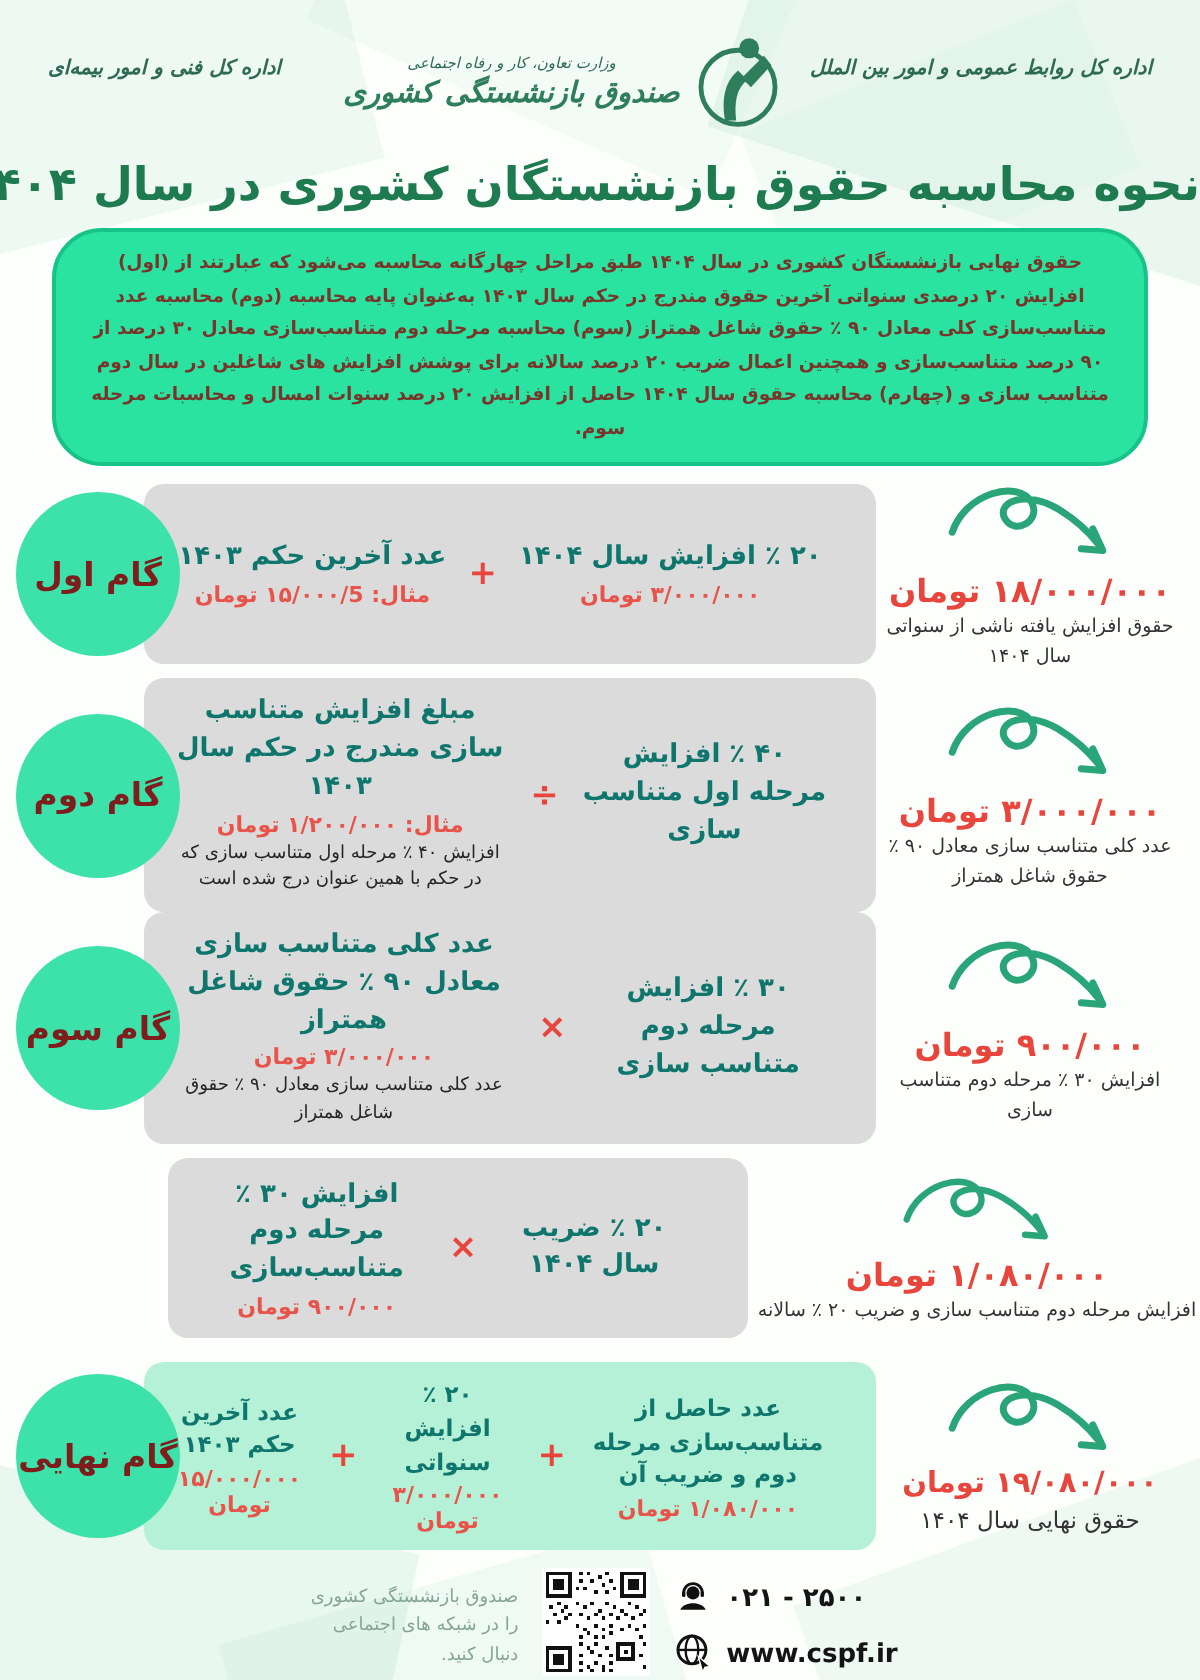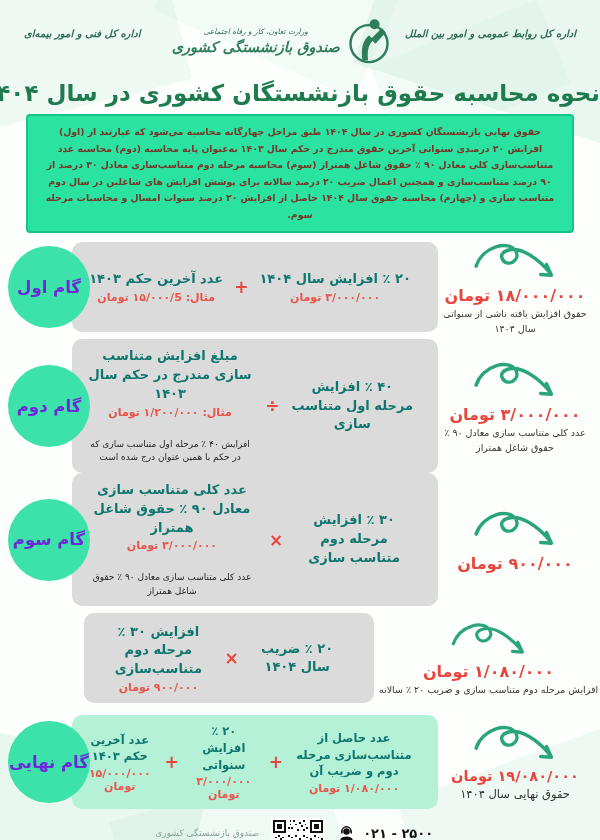--- a/index.html
+++ b/index.html
@@ -14,37 +14,37 @@
   .corner{color:#2f6b52;font-family:"DejaVu Serif",serif;font-style:italic;font-weight:bold;font-size:10px;margin-top:18px;white-space:nowrap;}
   .logo{display:flex;align-items:center;gap:4px;}
   .logo-text{text-align:center;margin-left:20px;}
   .ministry{font-size:7.5px;color:#2f6b52;font-style:italic;font-family:"DejaVu Serif",serif;}
   .orgname{font-size:14.5px;color:#2e7d5b;font-weight:bold;font-style:italic;font-family:"DejaVu Serif",serif;margin-top:2px;}
 
   
   .title{text-align:center;color:#1e7b4f;font-weight:bold;font-size:23px;margin:8px 0 8px;direction:rtl;white-space:nowrap;}
 
   
-  .intro{margin:0 26px;background:#2be3a1;border:2px solid #16c389;border-radius:4px;
+  .intro{margin:0 26px;background:#2be3a1;border:2px solid #16c389;border-radius:25px;
          padding:8px 12px;color:#78352a;font-size:9.3px;font-weight:bold;text-align:center;
          line-height:1.78;direction:rtl;}
 
   
   .steps{flex:1;padding:2px 8px 0 8px;display:flex;flex-direction:column;justify-content:space-evenly;}
   .row{display:flex;align-items:center;min-height:104px;}
-  .badge{width:82px;height:82px;border-radius:50%;background:#3ce2aa;color:#6d28d9;font-weight:bold;
+  .badge{width:82px;height:82px;border-radius:50%;background:#3ce2aa;color:#7f1d1d;font-weight:bold;
          font-size:16.5px;display:flex;align-items:center;justify-content:center;flex:none;z-index:2;direction:rtl;}
   .fbox{background:#dbdbdb;border-radius:10px;flex:1;margin-left:-18px;min-height:74px;
         padding:8px 24px 8px 14px;direction:rtl;display:flex;align-items:center;justify-content:center;gap:8px;z-index:1;}
   .fbox.mint{background:#b5f1d7;}
   .cell{text-align:center;max-width:185px;}
   .term{font-weight:bold;font-size:13px;color:#0f766e;line-height:1.45;}
   .term.small{font-size:11.5px;}
   .val{color:#e8544a;font-weight:bold;font-size:11px;margin-top:2px;}
-  .note{color:#252525;font-size:9px;margin-top:19px;line-height:1.5;}
+  .note{color:#252525;font-size:9px;margin-top:2px;line-height:1.5;}
   .op{color:#e8453c;font-weight:bold;font-size:17px;padding:0 3px;flex:none;}
   .ann{flex:none;width:150px;display:flex;flex-direction:column;align-items:center;justify-content:center;
        text-align:center;direction:rtl;padding:0 2px;}
   .ann svg{margin-bottom:0;}
   .rv{color:#e8453c;font-weight:bold;font-size:16px;}
   .rc{color:#333;font-size:9.5px;line-height:1.55;margin-top:2px;}
   .rv.big{font-size:14.5px;}
   .rc.big{font-size:11.5px;}
   .row.nobadge{padding-left:76px;}
   .row.nobadge .fbox{flex:none;width:252px;margin-left:0;}
@@ -156,20 +156,21 @@
             <div class="val">۳/۰۰۰/۰۰۰ تومان</div>
             <div class="note">عدد کلی متناسب سازی معادل ۹۰ ٪ حقوق شاغل همتراز</div>
           </div>
         </div>
         <div class="ann">
           <svg width="100" height="48" viewBox="0 0 110 58">
             <path d="M8 34 C16 10 48 2 56 16 C62 27 46 36 40 26 C34 16 52 8 72 20 C82 26 90 33 97 42" stroke="#2aa579" stroke-width="4.2" fill="none" stroke-linecap="round"></path>
             <path d="M86 44 L99 45 L93 32" stroke="#2aa579" stroke-width="4.2" fill="none" stroke-linecap="round" stroke-linejoin="round"></path>
           </svg>
           <div class="rv">۹۰۰/۰۰۰ تومان</div>
+          <div class="rc">افزایش ۳۰ ٪ مرحله دوم متناسب سازی</div>
         </div>
       </div>
 
       <div class="row nobadge">
         <div class="fbox">
           <div class="cell" style="max-width:95px;">
             <div class="term">۲۰ ٪ ضریب سال ۱۴۰۴</div>
           </div>
           <div class="op">×</div>
           <div class="cell" style="max-width:110px;">

